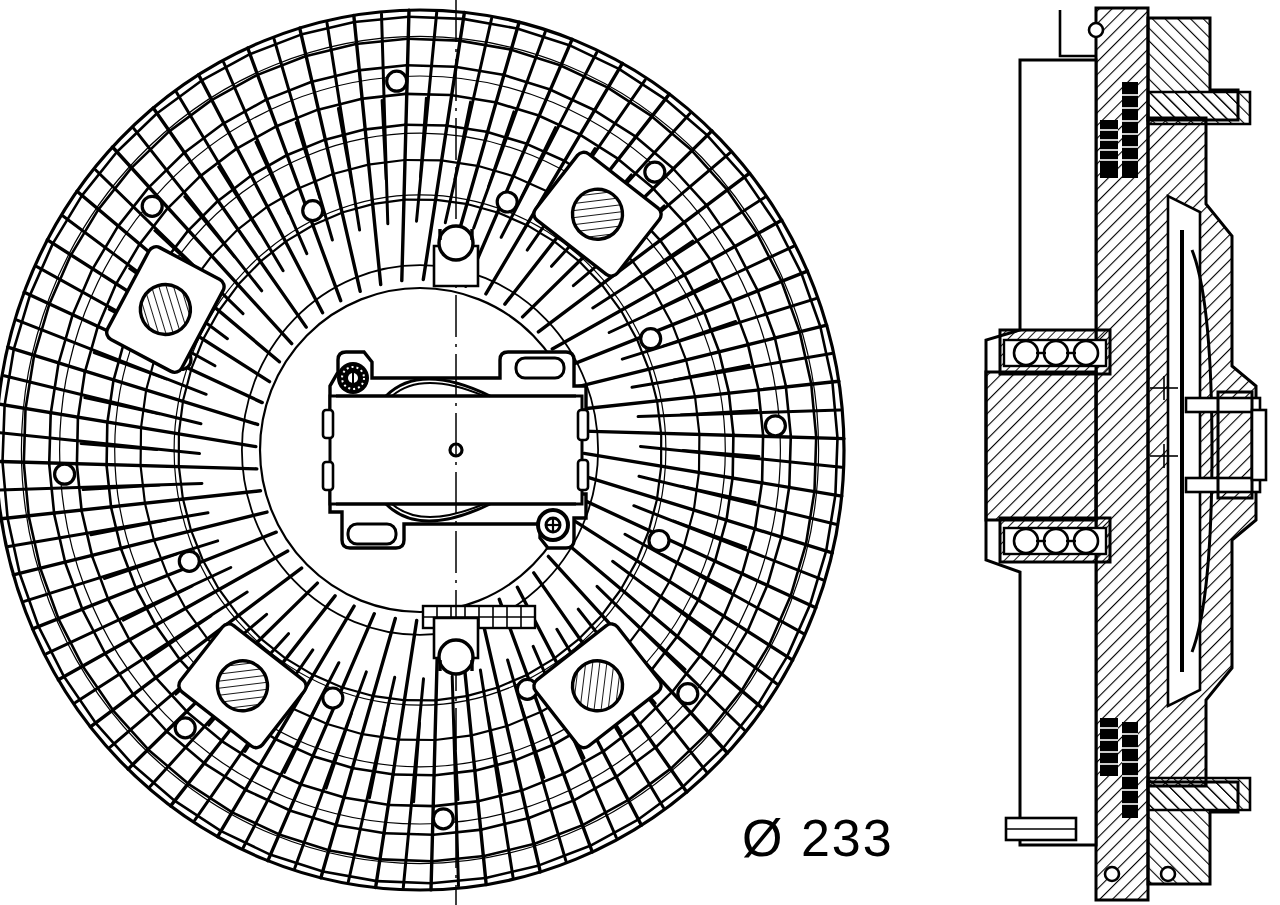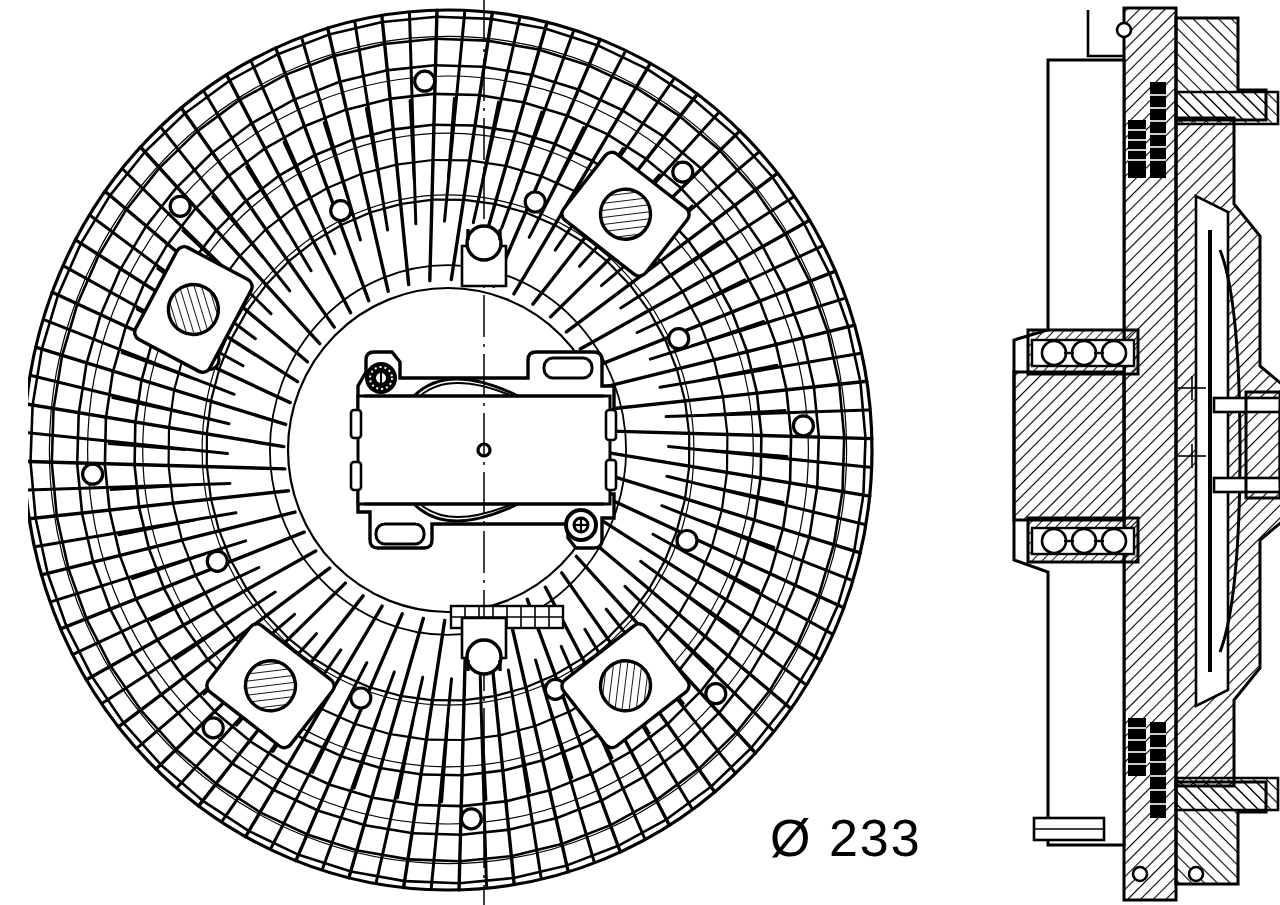--- a/index.html
+++ b/index.html
@@ -1,19 +1,19 @@
 <!DOCTYPE html>
 <html><head>
 <meta charset="utf-8">
 <title>Technical Drawing</title>
 <style>
   html,body{margin:0;padding:0;background:#ffffff;}
   body{width:1280px;height:905px;overflow:hidden;
        font-family:"Liberation Sans", sans-serif;color:#000;}
-  #sheet{position:relative;width:1112px;height:905px;background:#fff;margin-left:28px;}
+  #sheet{position:relative;width:1112px;height:905px;background:#fff;}
   svg{display:block;}
   #dimension-label{
     position:absolute;
     font-family:"Liberation Sans", sans-serif;
     font-size:52px;
     font-weight:400;
     letter-spacing:2px;
     color:#000;
     white-space:nowrap;
     line-height:1;

